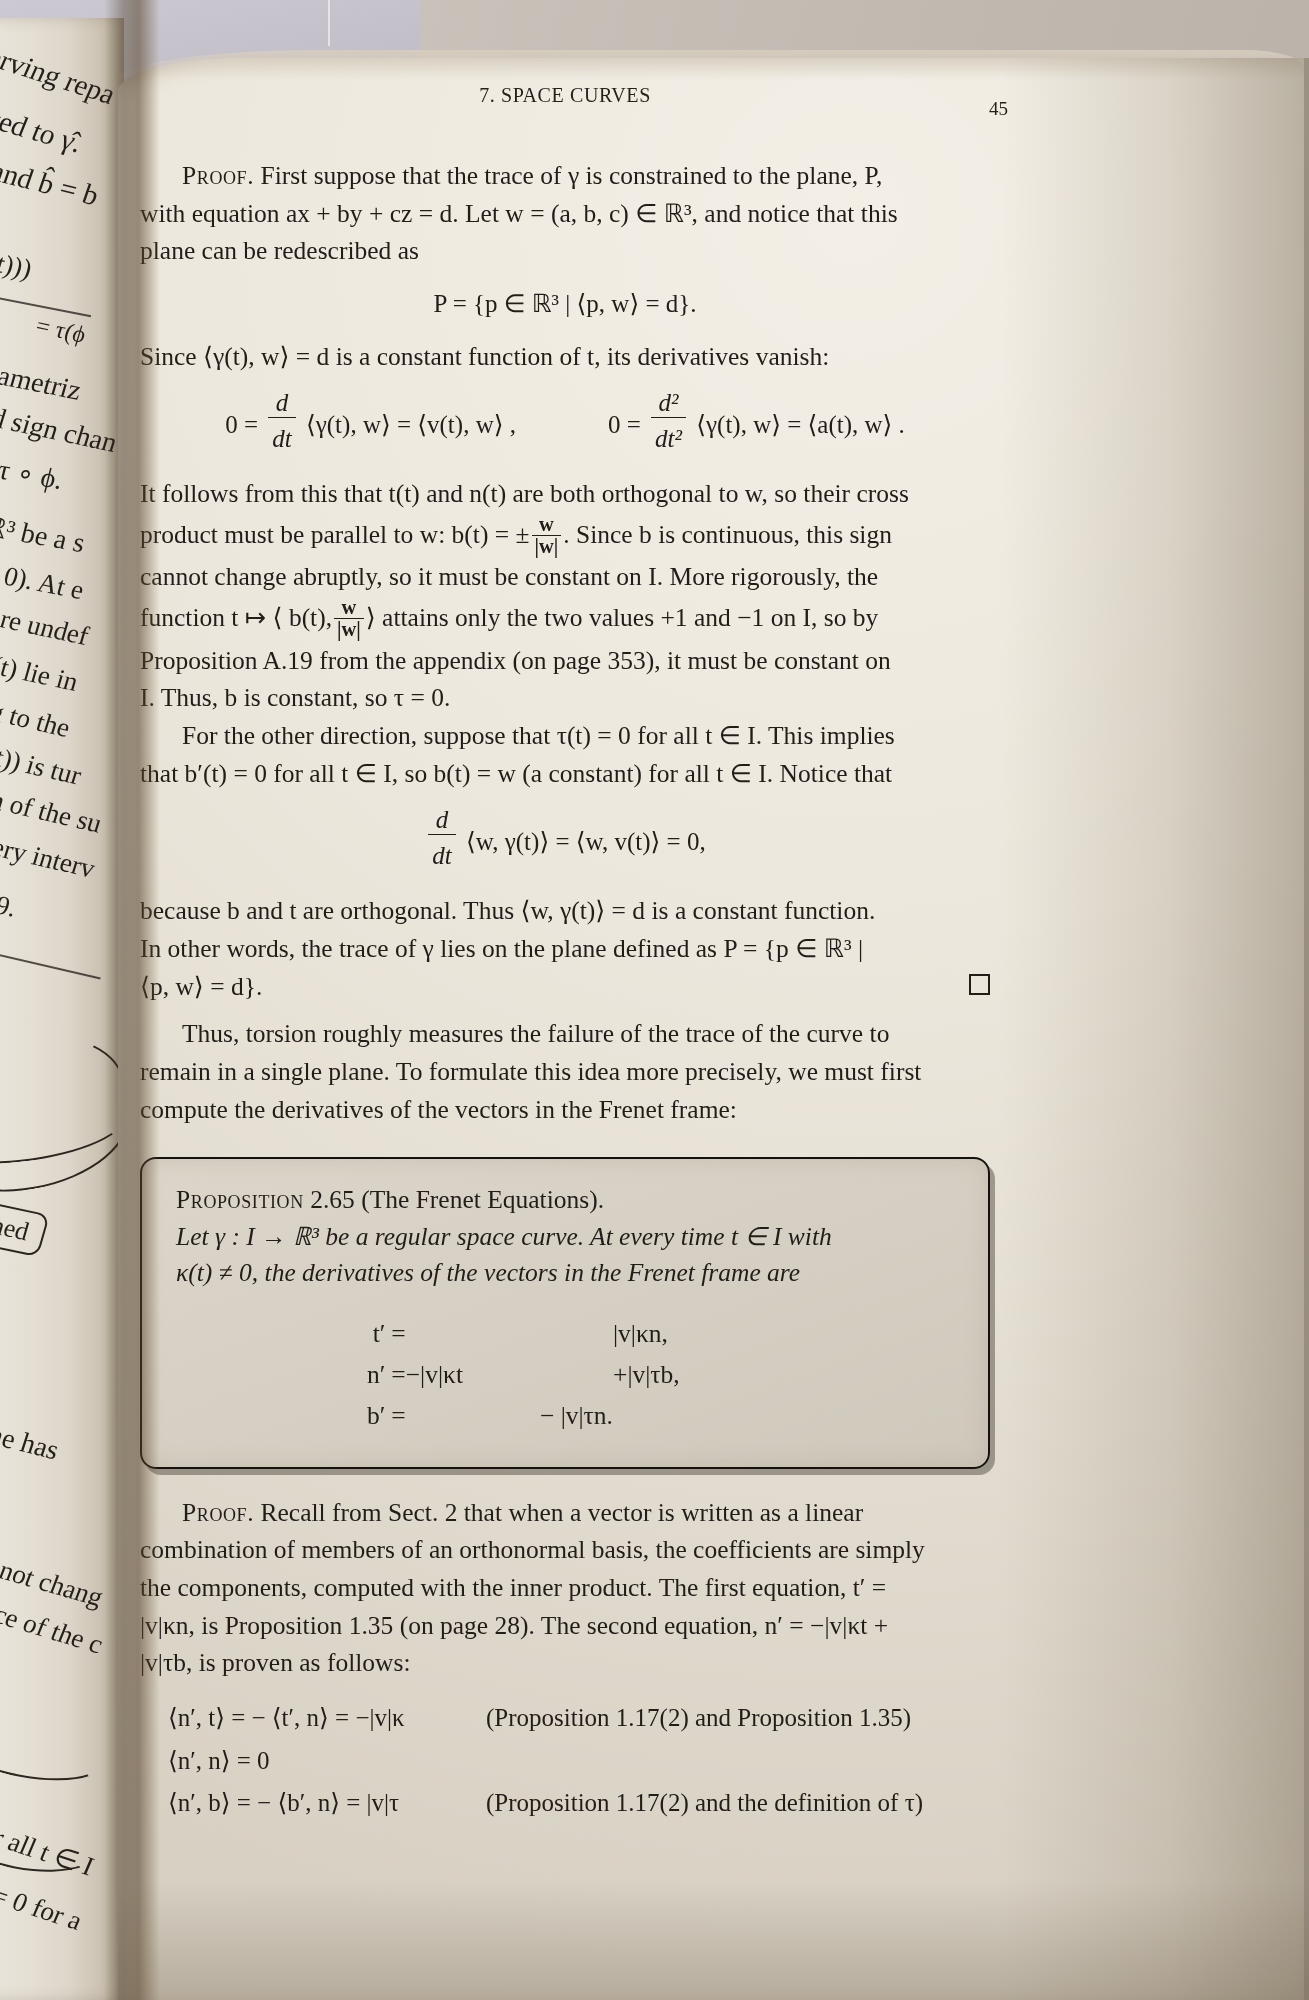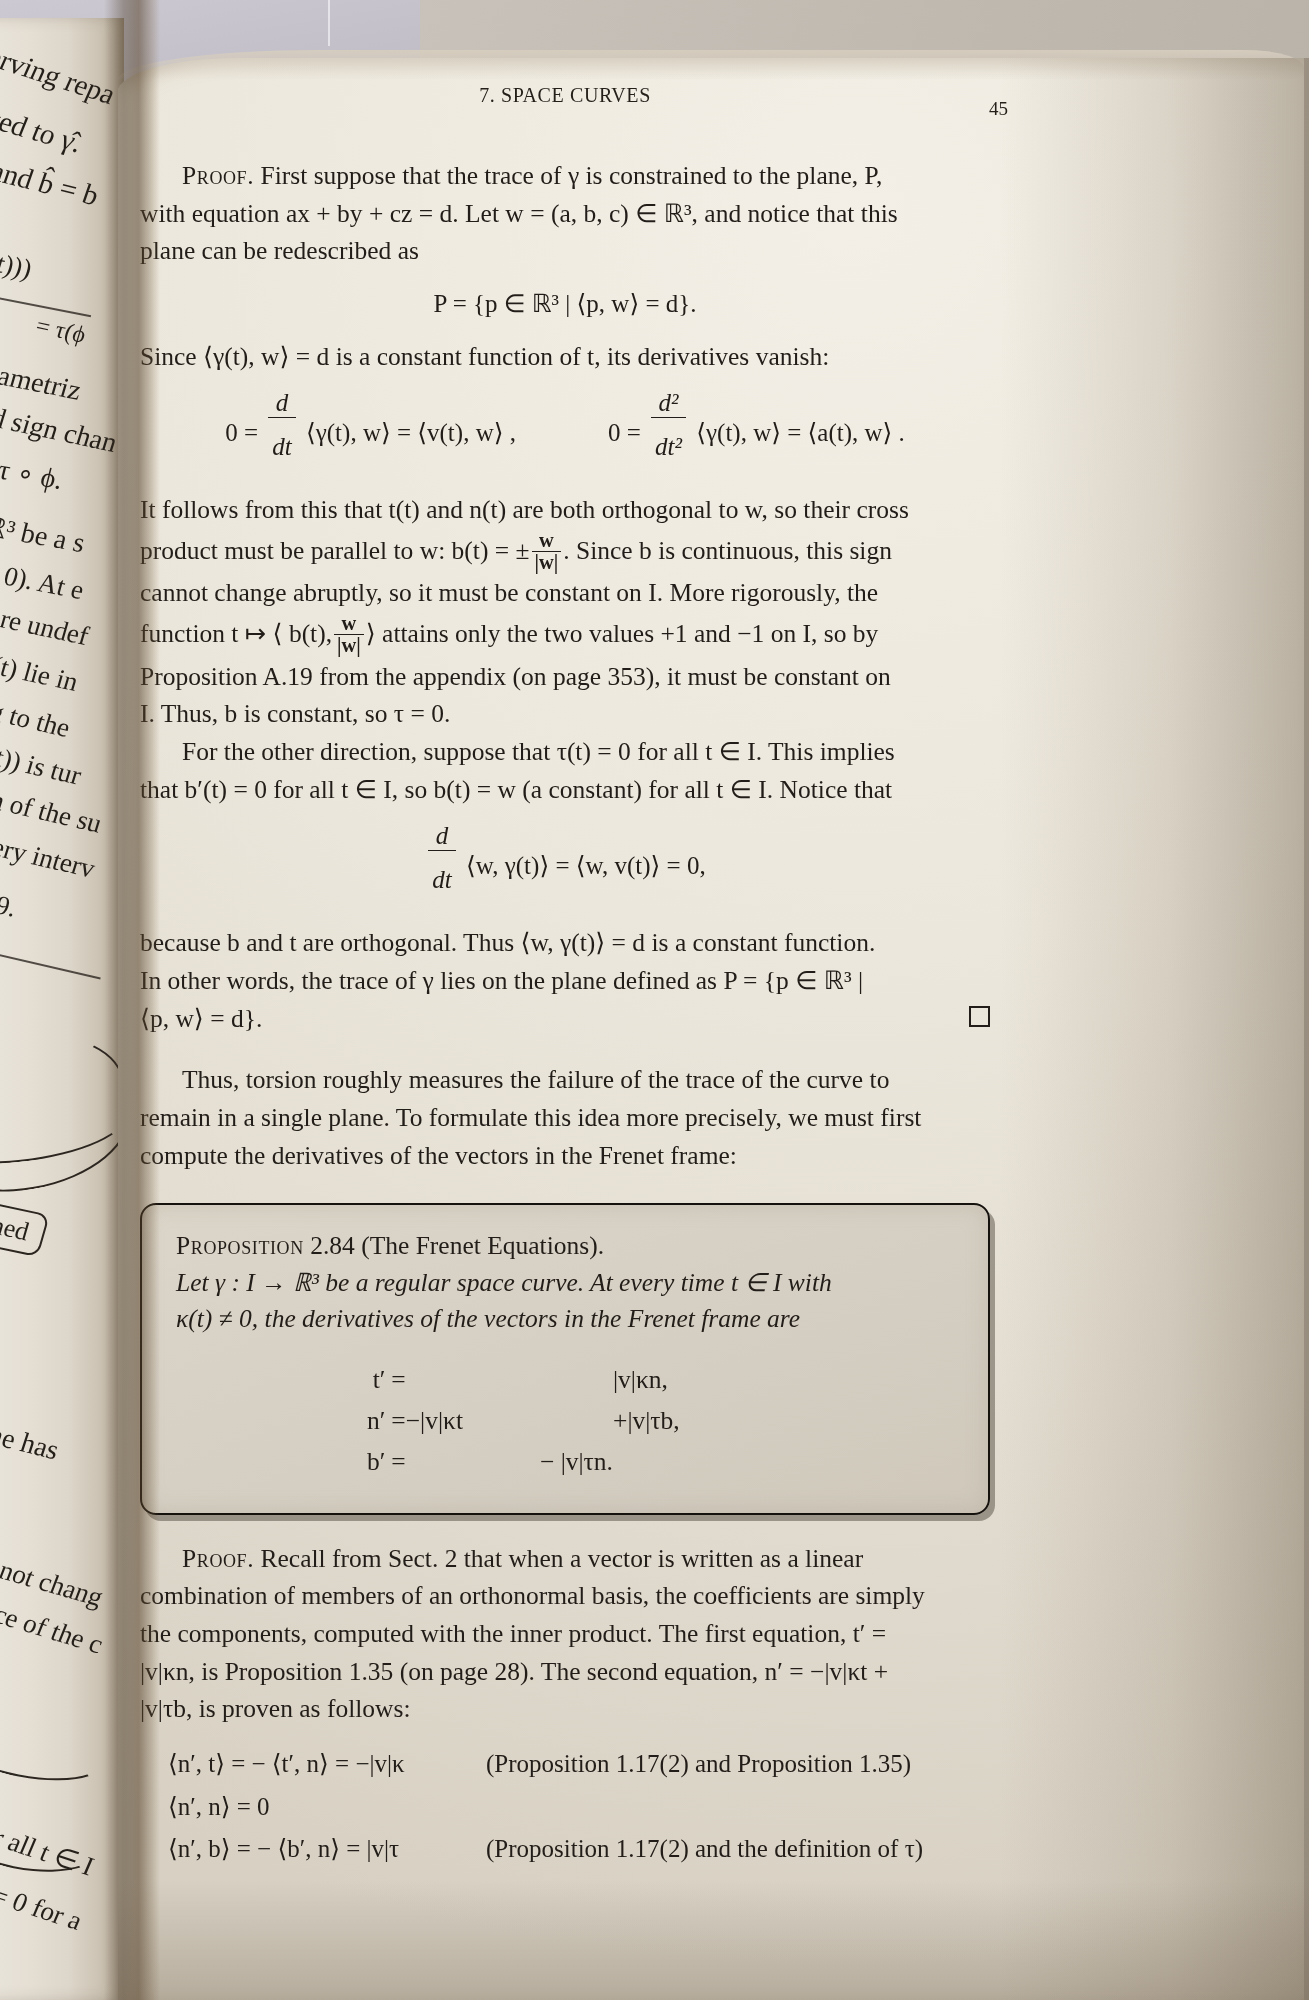--- a/index.html
+++ b/index.html
@@ -194,21 +194,21 @@
 
   .dfrac {
     display: inline-block;
     vertical-align: -0.55em;
     text-align: center;
     line-height: 1.06;
     margin: 0 4px;
     font-style: italic;
   }
   .dfrac .num { display: block; padding: 0 4px; }
-  .dfrac .den { display: block; border-top: 1.6px solid #221d18; padding: 16px 4px; }
+  .dfrac .den { display: block; border-top: 1.6px solid #221d18; padding: 8px 4px; }
 
   .qed {
     display: inline-block;
     width: 17px; height: 17px;
     border: 2px solid #221d18;
     vertical-align: -1px;
   }
   .qed-line { text-align: right; margin-top: -32px; }
 
   
@@ -371,28 +371,28 @@
       <span>⟨w, γ(t)⟩ = ⟨w, v(t)⟩ = 0,</span>
     </div>
 
     <p class="body">because b and t are orthogonal. Thus ⟨w, γ(t)⟩ = d is a constant function.</p>
     <p class="body">In other words, the trace of γ lies on the plane defined as P = {p ∈ ℝ³ |</p>
     <p class="body">⟨p, w⟩ = d}.</p>
     <div class="qed-line">
       <span class="qed"></span>
     </div>
 
-    <p class="body indent" style="margin-top:32px;">Thus, torsion roughly measures the failure of the trace of the curve to</p>
+    <p class="body indent" style="margin-top:18px;">Thus, torsion roughly measures the failure of the trace of the curve to</p>
     <p class="body">remain in a single plane. To formulate this idea more precisely, we must first</p>
     <p class="body">compute the derivatives of the vectors in the Frenet frame:</p>
 
     <div class="prop-box">
       <div class="prop-head">
         <span class="smallcaps">Proposition</span>
-        <span class="pnum">2.84</span>
+        <span class="pnum">2.65</span>
         <span>(The Frenet Equations).</span>
       </div>
       <div class="prop-body">
         <div>Let γ : I → ℝ³ be a regular space curve.  At every time t ∈ I with</div>
         <div>κ(t) ≠ 0, the derivatives of the vectors in the Frenet frame are</div>
       </div>
 
       <div class="frenet">
         <table>
           <tbody>

